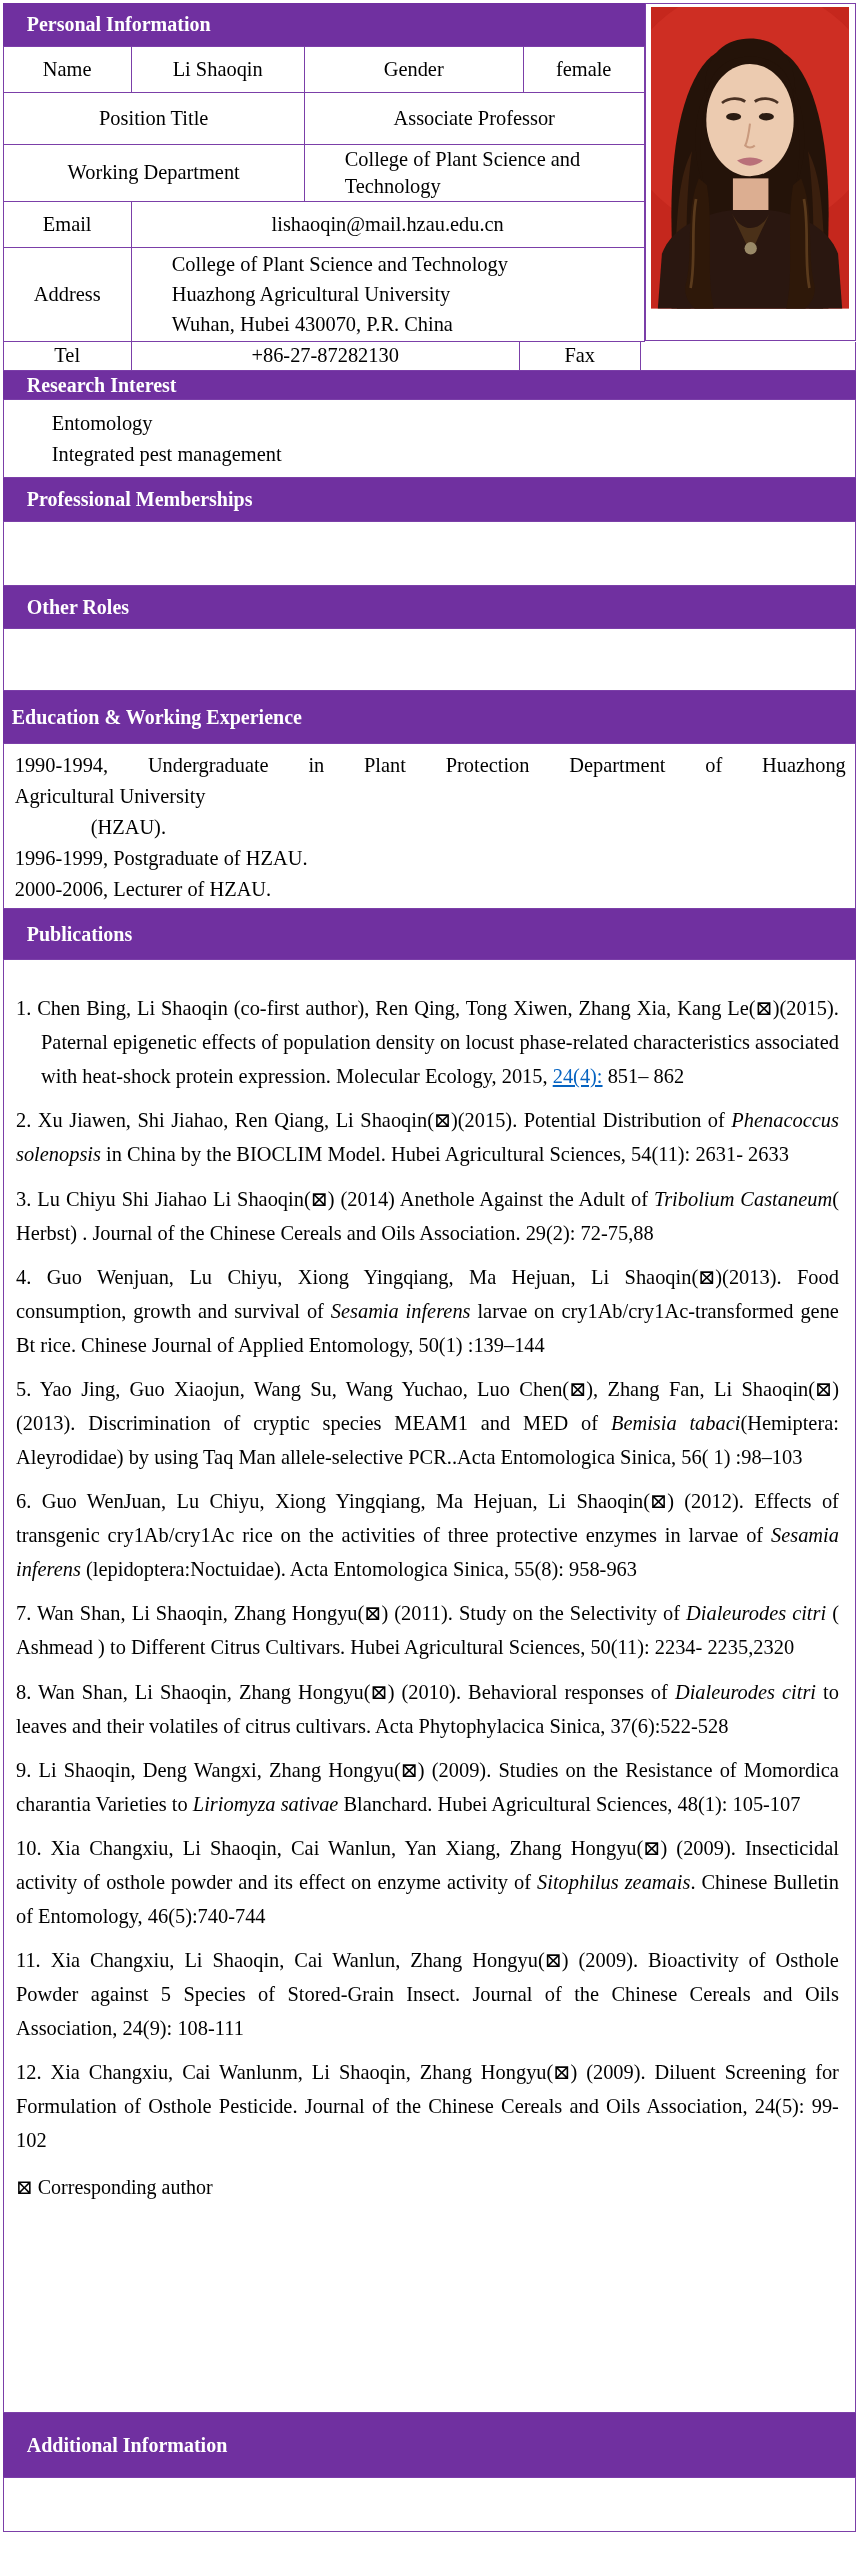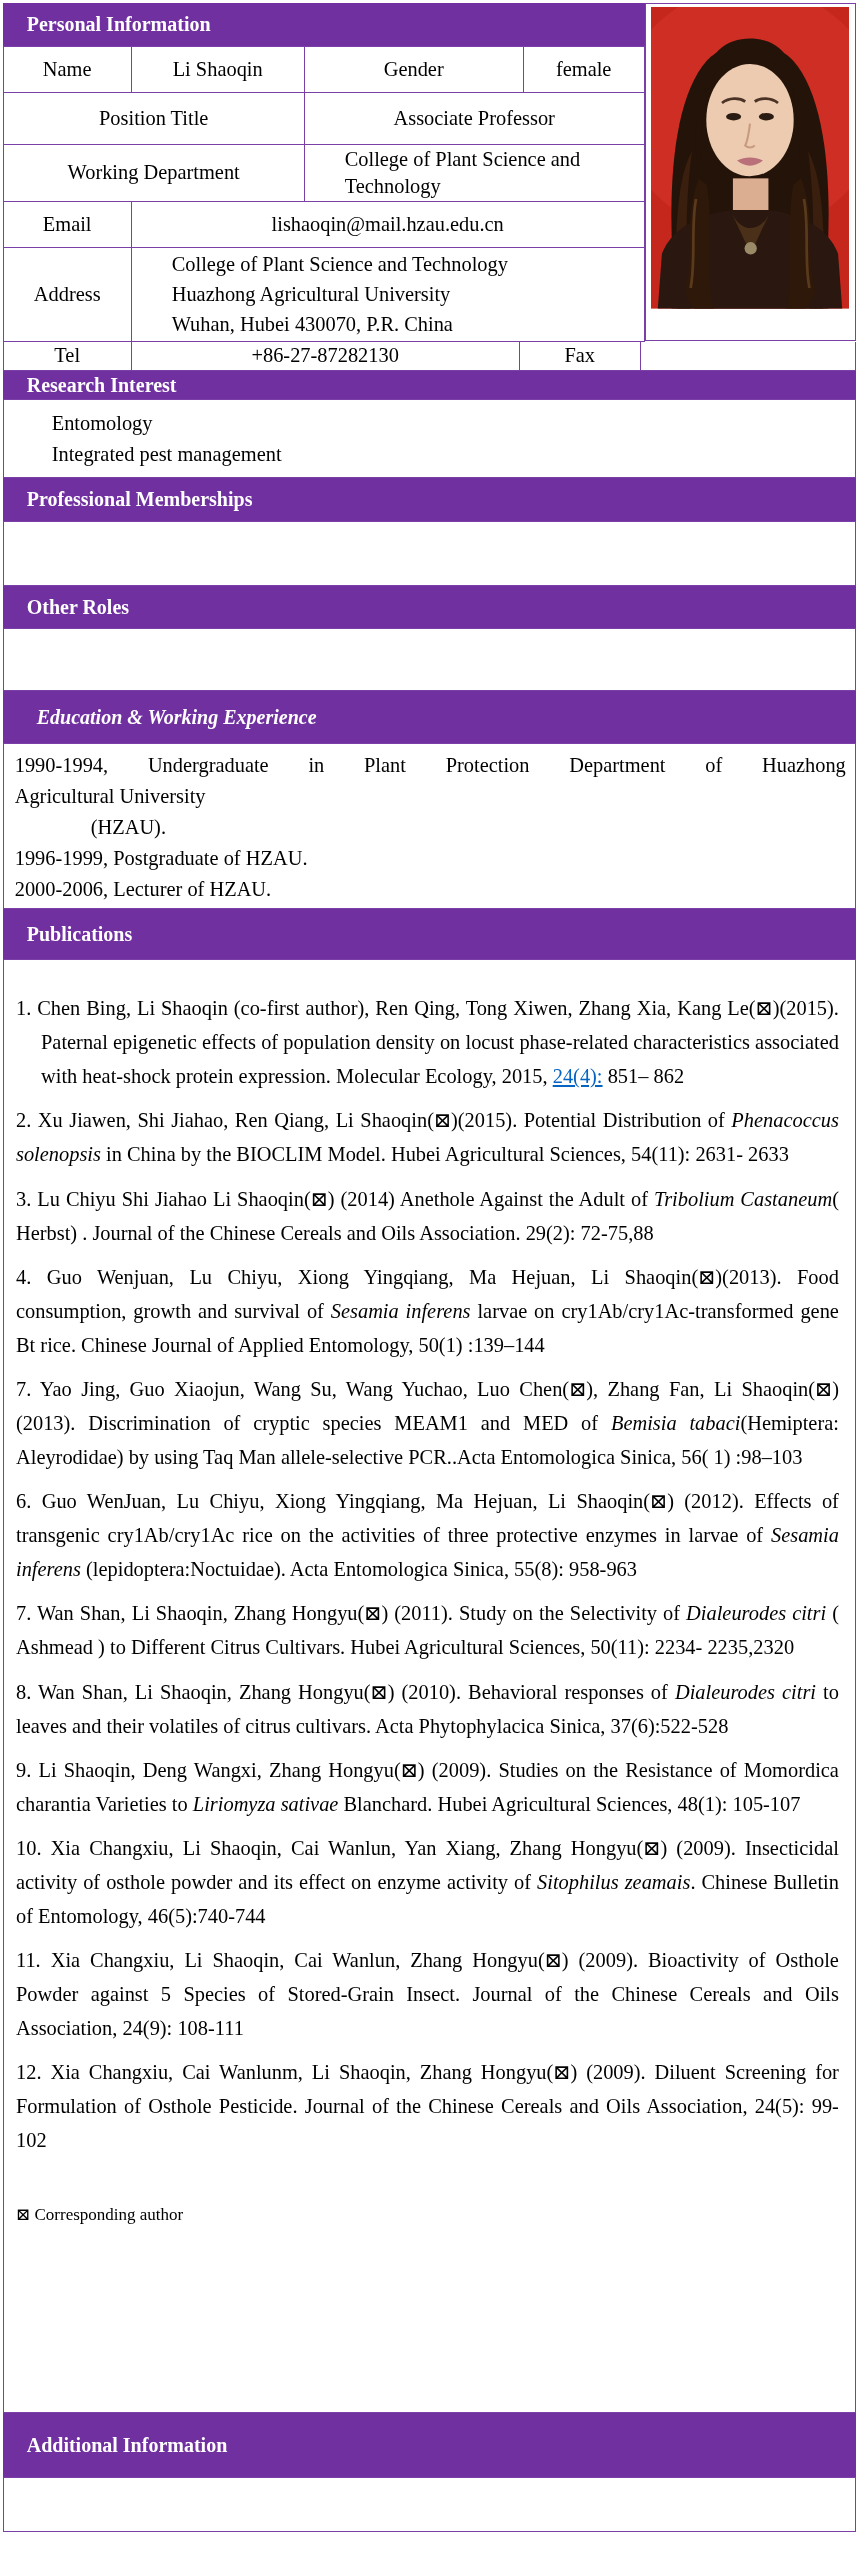--- a/index.html
+++ b/index.html
@@ -13,21 +13,21 @@
     --link: #0563c1;
     --photo-bg: #c5271d;
   }
   .page { padding: 2.7px 2.7px 0 2.7px; width: 859px; }
 
   
   .bar {
     background: var(--accent); color: #fff; font-weight: bold; font-size: 20px;
     display: flex; align-items: center; padding-left: 24px; width: 100%;
   }
-  .bar.indent { padding-left: 34px; font-style: italic; }
+  .bar.indent { padding-left: 9px; }
   .h63 { height: 43px; } .h59 { height: 28px; } .h62 { height: 42px; }
   .h77 { height: 52px; } .h73 { height: 50px; } .h94 { height: 64px; }
 
   
   .box { border: 1.4px solid var(--line); background: #fff; width: 100%; overflow: hidden; }
 
   
   .top-flex { display: flex; width: 853px; }
   .top-left { width: 642px; }
   .photo-cell {
@@ -68,21 +68,21 @@
   .edu-just { text-align: justify; text-align-last: justify; }
   .edu-indent { padding-left: 76px; }
 
   
   .pub-box { height: 1454px; padding: 31px 16.4px 0 12.3px; }
   .pub-box p.pub {
     font-size: 20.4px; line-height: 34px; text-align: justify; margin: 0 0 10.2px 0;
   }
   .pub-box p.pub.hang { padding-left: 25px; text-indent: -25px; }
   .pub-box a { color: var(--link); text-decoration: underline; cursor: pointer; }
-  .footnote { font-size: 17px; line-height: 34px; margin-top: 41px; }
+  .footnote { font-size: 20px; line-height: 34px; margin-top: 13px; }
 </style>
 </head>
 <body style="--accent: #7030a0; --line: #7b3fa8; --link: #0563c1;">
 
 <div class="page">
 
   <div class="top-flex">
     <div class="top-left">
       <div class="bar h63">Personal Information</div>
       <table class="ptable">
@@ -201,21 +201,21 @@
     <div class="edu-line">2007 to now, Associate Professor of HZAU.</div>
   </div>
 
   <div class="bar h73">Publications</div>
   <div class="box pub-box">
     <div>
         <p class="pub hang"><span>1. Chen Bing, Li Shaoqin (co-first author), Ren Qing, Tong Xiwen, Zhang Xia, Kang Le(⊠)(2015). Paternal epigenetic effects of population density on locust phase-related characteristics associated with heat-shock protein expression. Molecular Ecology, 2015, </span><a href="#">24(4):</a><span> 851– 862</span></p>
         <p class="pub"><span>2. Xu Jiawen, Shi Jiahao, Ren Qiang, Li Shaoqin(⊠)(2015). Potential Distribution of </span><i>Phenacoccus solenopsis</i><span> in China by the BIOCLIM Model. Hubei Agricultural Sciences, 54(11): 2631- 2633</span></p>
         <p class="pub"><span>3. Lu Chiyu Shi Jiahao Li Shaoqin(⊠) (2014) Anethole Against the Adult of </span><i>Tribolium Castaneum</i><span>( Herbst) . Journal of the Chinese Cereals and Oils Association. 29(2): 72-75,88</span></p>
         <p class="pub"><span>4. Guo Wenjuan, Lu Chiyu, Xiong Yingqiang, Ma Hejuan, Li Shaoqin(⊠)(2013). Food consumption, growth and survival of </span><i>Sesamia inferens</i><span> larvae on cry1Ab/cry1Ac-transformed gene Bt rice. Chinese Journal of Applied Entomology, 50(1) :139–144</span></p>
-        <p class="pub"><span>7. Yao Jing, Guo Xiaojun, Wang Su, Wang Yuchao, Luo Chen(⊠), Zhang Fan, Li Shaoqin(⊠) (2013). Discrimination of cryptic species MEAM1 and MED of </span><i>Bemisia tabaci</i><span>(Hemiptera: Aleyrodidae) by using Taq Man allele-selective PCR..Acta Entomologica Sinica, 56( 1) :98–103</span></p>
+        <p class="pub"><span>5. Yao Jing, Guo Xiaojun, Wang Su, Wang Yuchao, Luo Chen(⊠), Zhang Fan, Li Shaoqin(⊠) (2013). Discrimination of cryptic species MEAM1 and MED of </span><i>Bemisia tabaci</i><span>(Hemiptera: Aleyrodidae) by using Taq Man allele-selective PCR..Acta Entomologica Sinica, 56( 1) :98–103</span></p>
         <p class="pub"><span>6. Guo WenJuan, Lu Chiyu, Xiong Yingqiang, Ma Hejuan, Li Shaoqin(⊠) (2012). Effects of transgenic cry1Ab/cry1Ac rice on the activities of three protective enzymes in larvae of </span><i>Sesamia inferens</i><span> (lepidoptera:Noctuidae). Acta Entomologica Sinica, 55(8): 958-963</span></p>
         <p class="pub"><span>7. Wan Shan, Li Shaoqin, Zhang Hongyu(⊠) (2011). Study on the Selectivity of </span><i>Dialeurodes citri</i><span> ( Ashmead )  to Different Citrus Cultivars. Hubei Agricultural Sciences, 50(11): 2234- 2235,2320</span></p>
         <p class="pub"><span>8. Wan Shan, Li Shaoqin, Zhang Hongyu(⊠) (2010). Behavioral responses of </span><i>Dialeurodes citri</i><span> to leaves and their volatiles of citrus cultivars. Acta Phytophylacica Sinica, 37(6):522-528</span></p>
         <p class="pub"><span>9. Li Shaoqin, Deng Wangxi, Zhang Hongyu(⊠) (2009). Studies on the Resistance of Momordica charantia Varieties to </span><i>Liriomyza sativae</i><span> Blanchard. Hubei Agricultural Sciences, 48(1): 105-107</span></p>
         <p class="pub"><span>10. Xia Changxiu, Li Shaoqin, Cai Wanlun, Yan Xiang, Zhang Hongyu(⊠) (2009). Insecticidal activity of osthole powder and its effect on enzyme activity of </span><i>Sitophilus zeamais</i><span>. Chinese Bulletin of Entomology, 46(5):740-744</span></p>
         <p class="pub"><span>11. Xia Changxiu, Li Shaoqin, Cai Wanlun, Zhang Hongyu(⊠) (2009). Bioactivity of Osthole Powder against 5 Species of Stored-Grain Insect. Journal of the Chinese Cereals and Oils Association, 24(9): 108-111</span></p>
         <p class="pub"><span>12. Xia Changxiu, Cai Wanlunm, Li Shaoqin, Zhang Hongyu(⊠) (2009). Diluent Screening for Formulation of Osthole Pesticide. Journal of the Chinese Cereals and Oils Association, 24(5): 99-102</span></p>
       </div>
     <div class="footnote">⊠ Corresponding author</div>
   </div>

